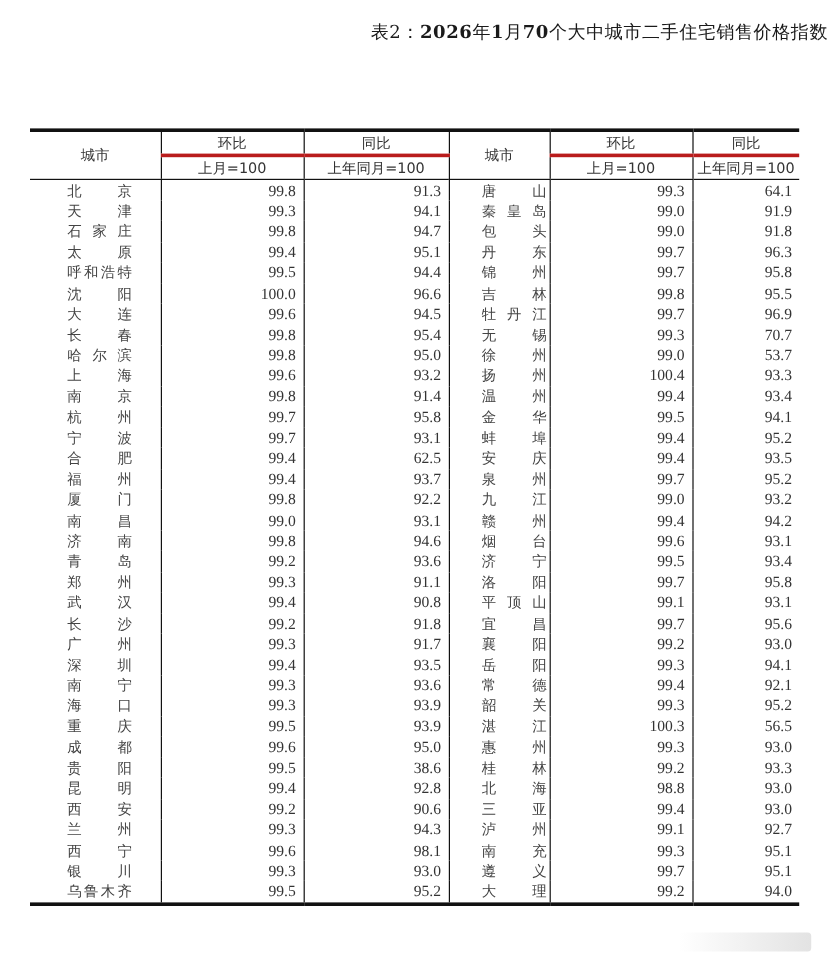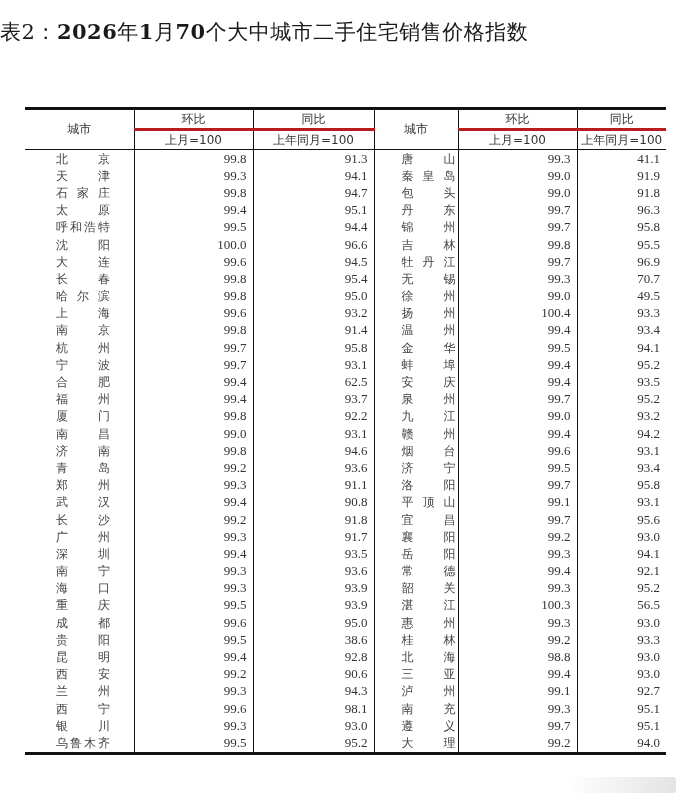--- a/index.html
+++ b/index.html
@@ -1,19 +1,19 @@
 <!DOCTYPE html>
 <html><head>
 <meta charset="utf-8">
 <style>
   html, body { margin:0; padding:0; background:#ffffff; }
   body { width:690px; height:807px; position:relative; overflow:hidden;
          font-family: "DejaVu Serif", "Liberation Serif", serif; color:#222; }
-  .title { position:absolute; left:0; width:690px; top:18px; text-align:left;
-           font-size:21px; letter-spacing:0.5px; color:#1a1a1a; }
+  .title { position:absolute; left:0; width:690px; top:18px; text-align:right;
+           font-size:15px; letter-spacing:0.5px; color:#1a1a1a; }
   .title b { font-weight:bold; }
   table.idx { position:absolute; left:25px; top:78px; border-collapse:collapse;
               table-layout:fixed; width:641px; font-size:12px;margin-top:29px; }
   table.idx col.city { width:109px; }
   table.idx col.mom { width:119px; }
   table.idx col.yoy { width:121px; }
   table.idx col.city2 { width:84px; }
   table.idx col.mom2 { width:119px; }
   table.idx col.yoy2 { width:89px; }
   thead tr.h1 th { border-top:3px solid #111; height:18px; }
@@ -74,21 +74,21 @@
         </td>
         <td class="num vl">99.8</td>
         <td class="num vl">91.3</td>
         <td class="cityname c2 vl">
           <div class="cn">
             <span>唐</span>
             <span>山</span>
           </div>
         </td>
         <td class="num vl">99.3</td>
-        <td class="num vl">41.1</td>
+        <td class="num vl">64.1</td>
       </tr>
       <tr>
         <td class="cityname c1">
           <div class="cn">
             <span>天</span>
             <span>津</span>
           </div>
         </td>
         <td class="num vl">99.3</td>
         <td class="num vl">94.1</td>
@@ -224,21 +224,21 @@
         </td>
         <td class="num vl">99.8</td>
         <td class="num vl">95.0</td>
         <td class="cityname c2 vl">
           <div class="cn">
             <span>徐</span>
             <span>州</span>
           </div>
         </td>
         <td class="num vl">99.0</td>
-        <td class="num vl">49.5</td>
+        <td class="num vl">53.7</td>
       </tr>
       <tr>
         <td class="cityname c1">
           <div class="cn">
             <span>上</span>
             <span>海</span>
           </div>
         </td>
         <td class="num vl">99.6</td>
         <td class="num vl">93.2</td>

